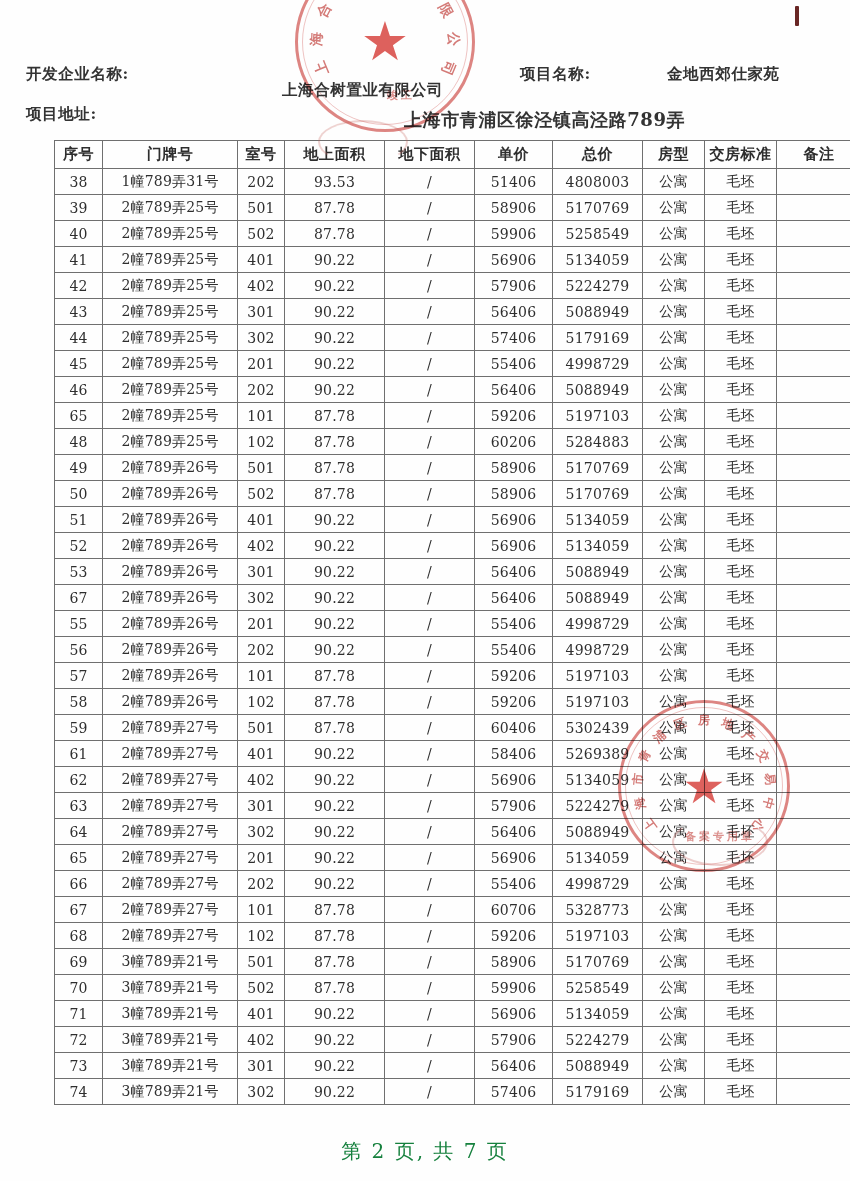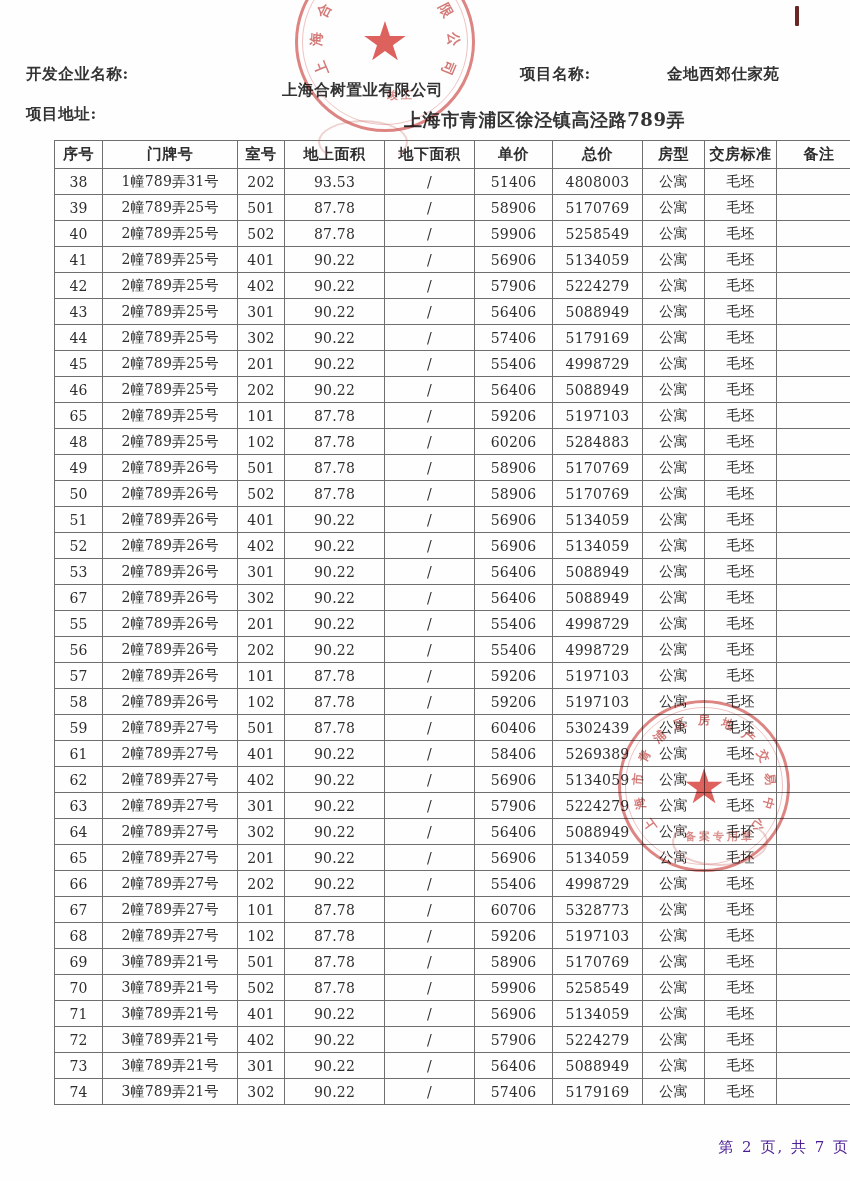--- a/index.html
+++ b/index.html
@@ -114,24 +114,24 @@
   col.w-type  { width: 62px;  }
   col.w-std   { width: 72px;  }
   col.w-note  { width: 85px;  }
 
   
   .footer {
     position: absolute;
     left: 0;
     top: 1138px;
     width: 850px;
-    text-align: right;
-    font-size: 15px;
+    text-align: center;
+    font-size: 20px;
     font-family: "DejaVu Serif", "Liberation Serif", serif;
-    color: #4c1d95;
+    color: #15803d;
     letter-spacing: 2px;
   }
 
   
   .seal {
     position: absolute;
     border-radius: 50%;
     pointer-events: none;
     mix-blend-mode: multiply;
   }

